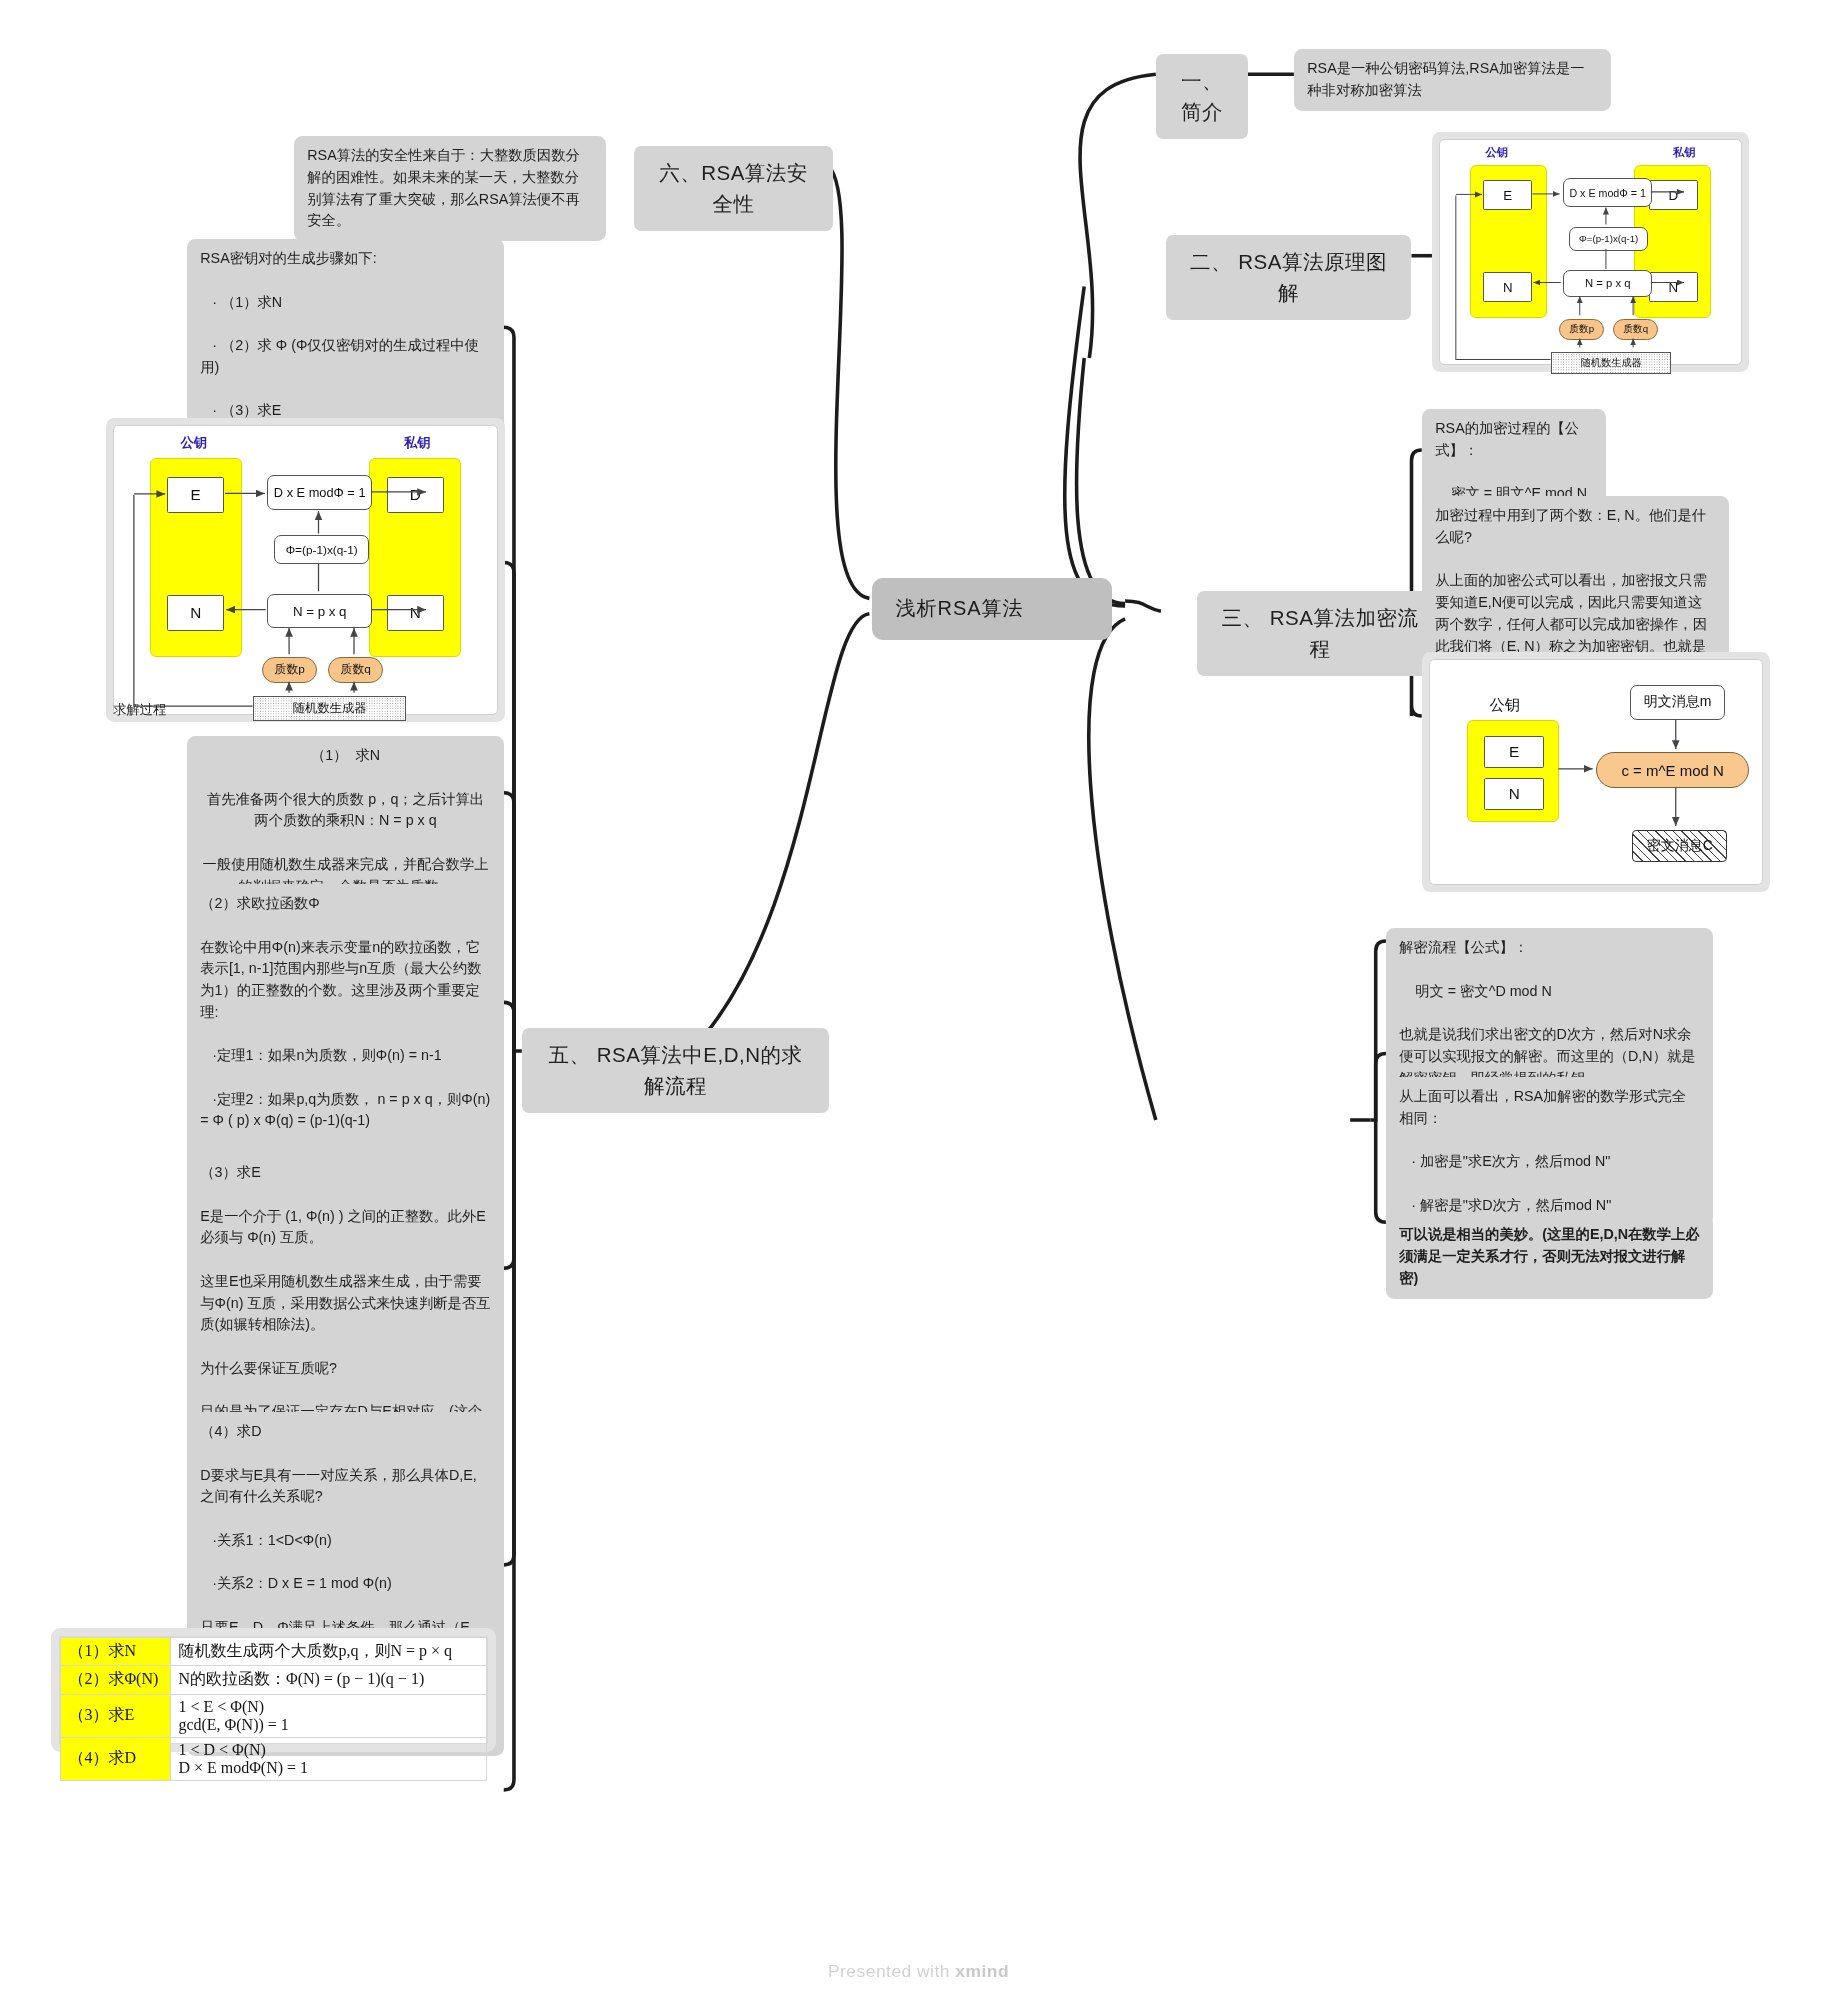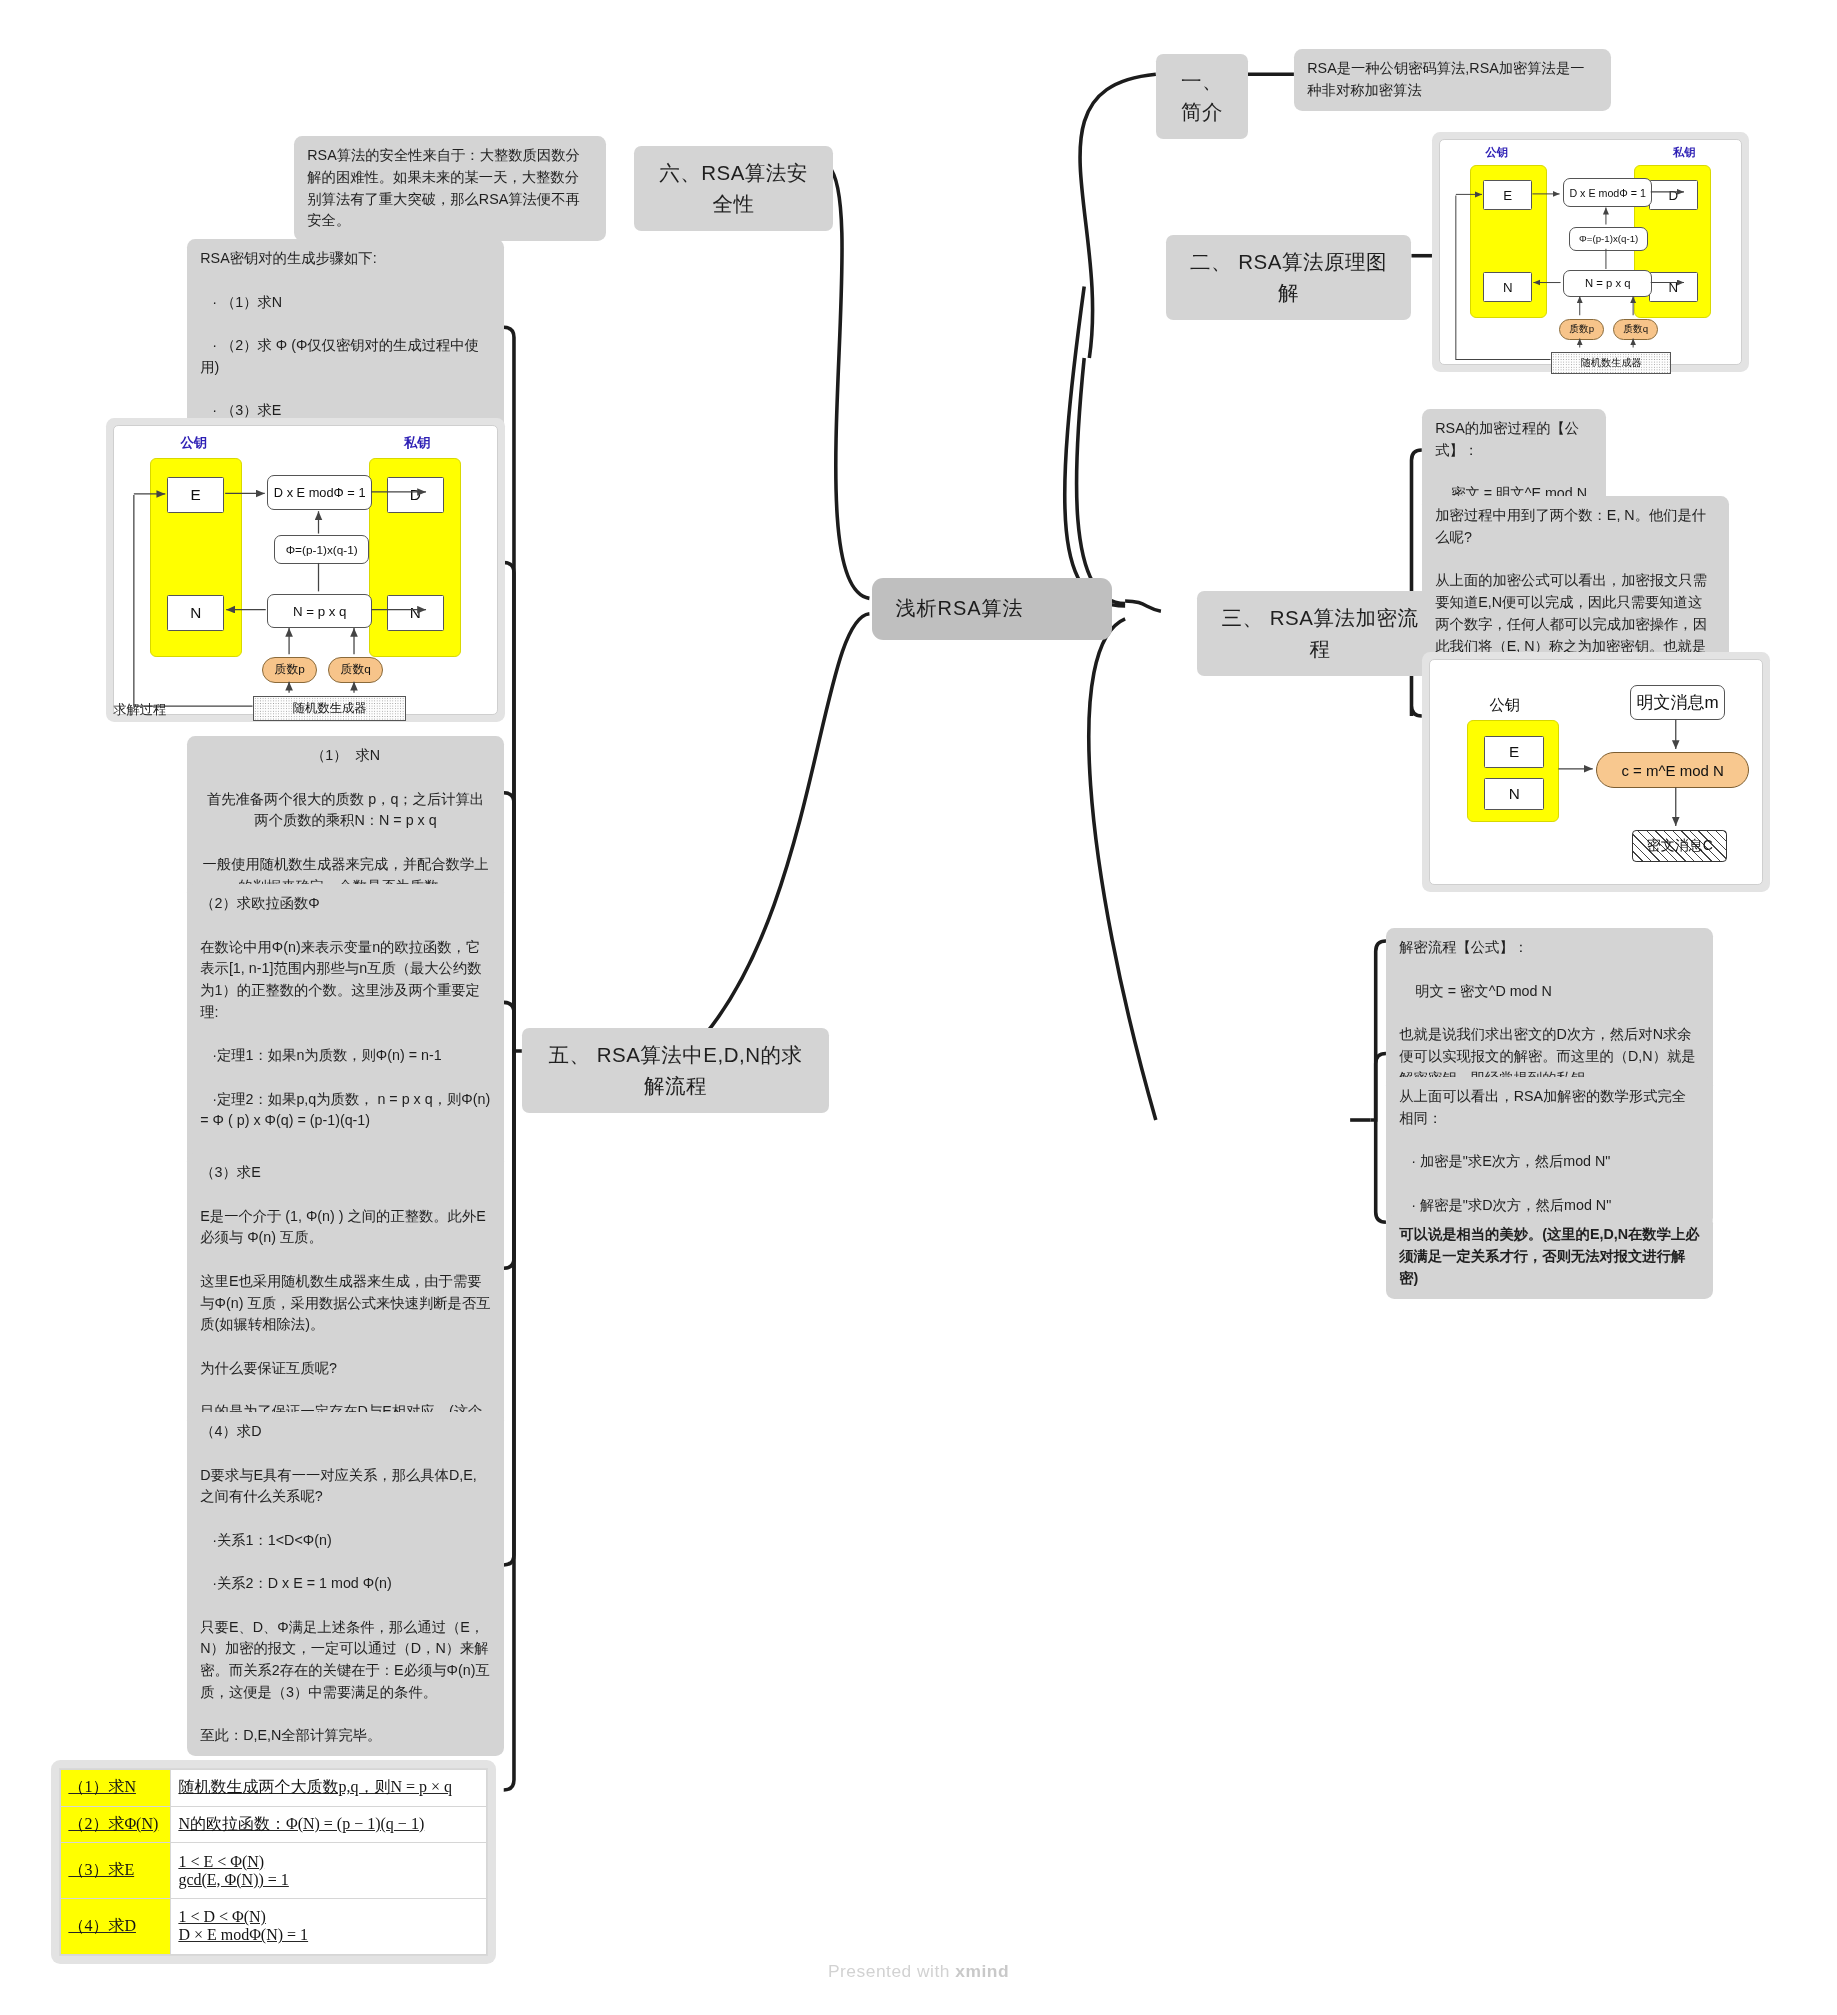--- a/index.html
+++ b/index.html
@@ -259,21 +259,21 @@
 从上面的加密公式可以看出，加密报文只需要知道E,N便可以完成，因此只需要知道这两个数字，任何人都可以完成加密操作，因此我们将（E, N）称之为加密密钥。也就是常说的公钥。</div>
 
   <div class="imgframe" style="left:1422px; top:652px; width:348px; height:240px;">
     <div class="inner">
       <div class="kd-label" style="left:36px; top:35px; width:77px; font-size:15.3px; color:#111; font-weight:normal;">公钥</div>
 
       <div class="kd-yellow" style="left:37px; top:60px; width:92px; height:102px;"></div>
       <div class="kd-box" style="left:54px; top:76px; width:60px; height:32px; font-size:15.3px;">E</div>
       <div class="kd-box" style="left:54px; top:118px; width:60px; height:32px; font-size:15.3px;">N</div>
 
-      <div class="kd-round" style="left:200px; top:24.5px; width:95px; height:35px; font-size:17px;">明文消息m</div>
+      <div class="kd-round" style="left:200px; top:24.5px; width:95px; height:35px; font-size:14px;">明文消息m</div>
       <div class="kd-orange-pill" style="left:166px; top:92px; width:153px; height:36px; font-size:15px;">c = m^E mod N</div>
       <div class="kd-hatch" style="left:202px; top:170px; width:95px; height:32px; font-size:14px;">密文消息C</div>
 
       <svg style="position:absolute; left:0; top:0; width:100%; height:100%;" viewBox="0 0 652 442">
         <defs>
           <marker id="ar2" markerWidth="8" markerHeight="8" refX="7" refY="3" orient="auto">
             <path d="M0,0 L7,3 L0,6 z" fill="#444"></path>
           </marker>
         </defs>
         <g stroke="#444" stroke-width="2.5" fill="none" marker-end="url(#ar2)">
@@ -389,21 +389,21 @@
 D要求与E具有一一对应关系，那么具体D,E,之间有什么关系呢?
 
    ·关系1：1&lt;D&lt;Φ(n)
 
    ·关系2：D x E = 1 mod Φ(n)
 
 只要E、D、Φ满足上述条件，那么通过（E，N）加密的报文，一定可以通过（D，N）来解密。而关系2存在的关键在于：E必须与Φ(n)互质，这便是（3）中需要满足的条件。
 
 至此：D,E,N全部计算完毕。</div>
 
-  <div class="sumframe" style="left:51px; top:1760px; width:445px; height:204px;text-decoration:underline;">
+  <div class="sumframe" style="left:51px; top:1628px; width:445px; height:124px;">
     <div class="sheet">
       <table class="sum">
         <tbody>
           <tr>
             <td class="k">（1）求N</td>
             <td>随机数生成两个大质数p,q，则N = p × q</td>
           </tr>
           <tr>
             <td class="k">（2）求Φ(N)</td>
             <td>N的欧拉函数：Φ(N) = (p − 1)(q − 1)</td>

